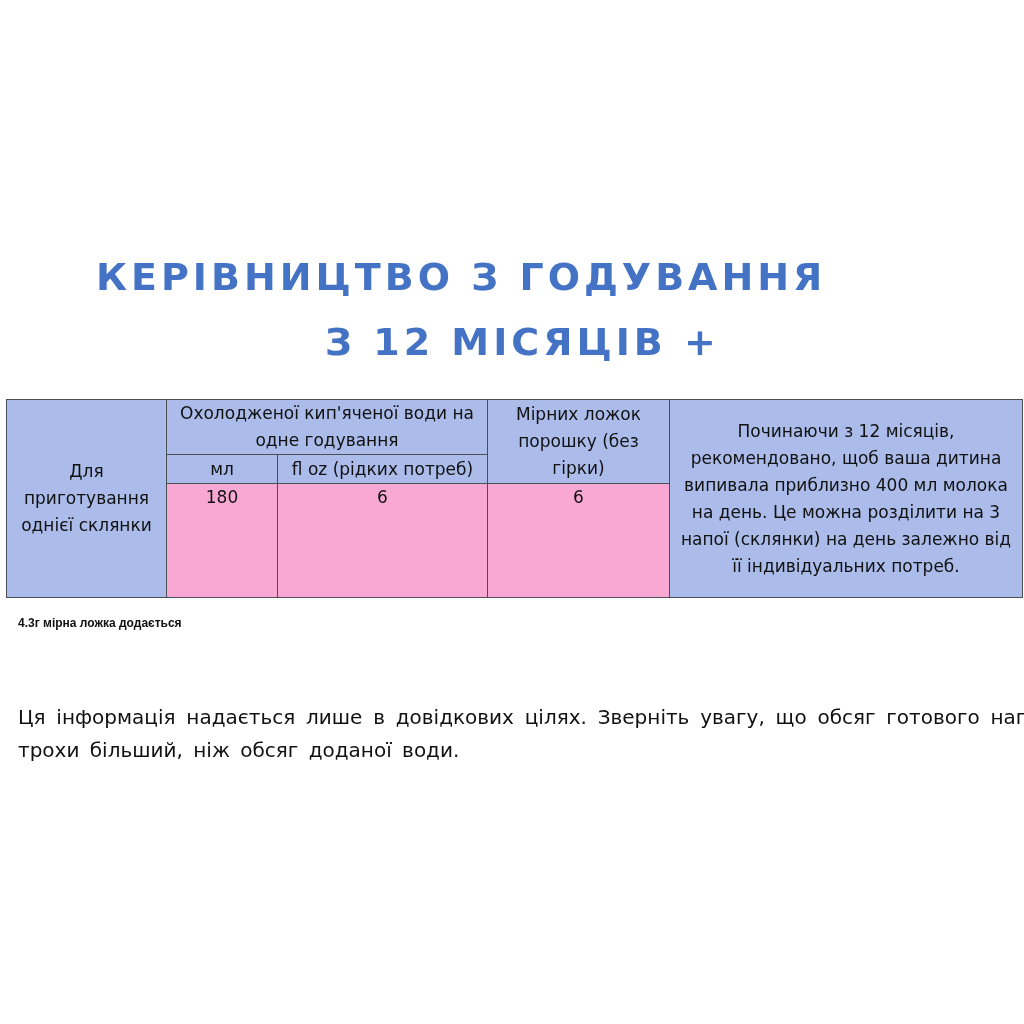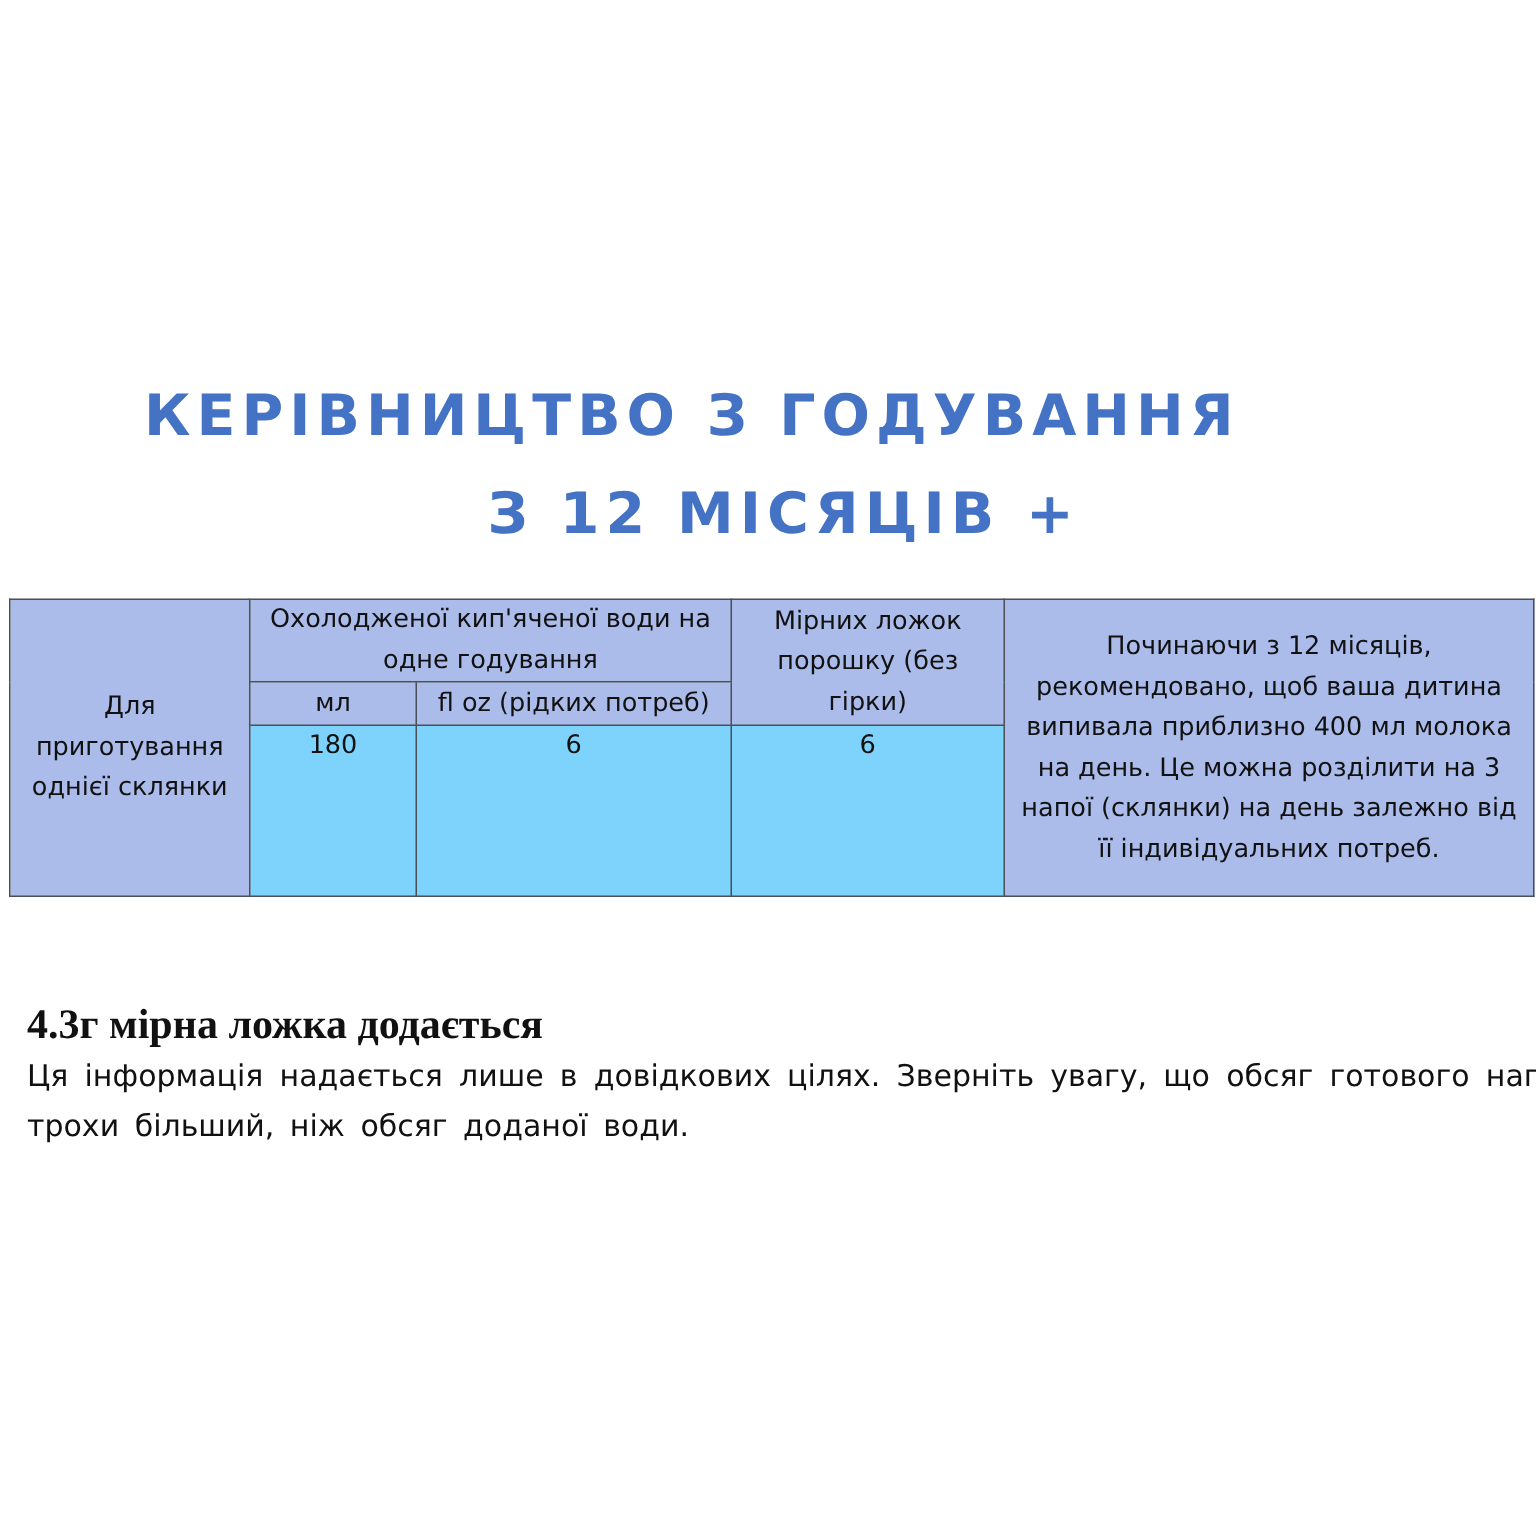--- a/index.html
+++ b/index.html
@@ -19,25 +19,25 @@
     table.guide {
       position: absolute; left: 6px; top: 399px;
       border-collapse: collapse; table-layout: fixed;
       font-family: "DejaVu Sans", sans-serif; font-size: 17px; line-height: 27px;
     }
     table.guide td {
       border: 1.5px solid #4a4f55; text-align: center; vertical-align: middle;
       padding: 0 4px; box-sizing: border-box;
     }
     .hdr { background: #abbbea; }
-    .val { background: #7dd3fc; vertical-align: top !important; height: 114px; }
+    .val { background: #f9a8d4; vertical-align: top !important; height: 114px; }
 
     .note-bold {
-      position: absolute; left: 18px; top: 668px;
-      font-family: Liberation Serif, serif; font-weight: bold; font-size: 28px;
+      position: absolute; left: 18px; top: 616px;
+      font-family: Liberation Sans, sans-serif; font-weight: bold; font-size: 12px;
     }
     .para {
       position: absolute; left: 18px; top: 701px; width: 1040px;
       font-family: "DejaVu Sans", sans-serif; font-size: 20px; line-height: 33px;
       text-align: justify; text-align-last: left; word-spacing: 4px;
     }
   </style>
 </head>
 <body>
 

